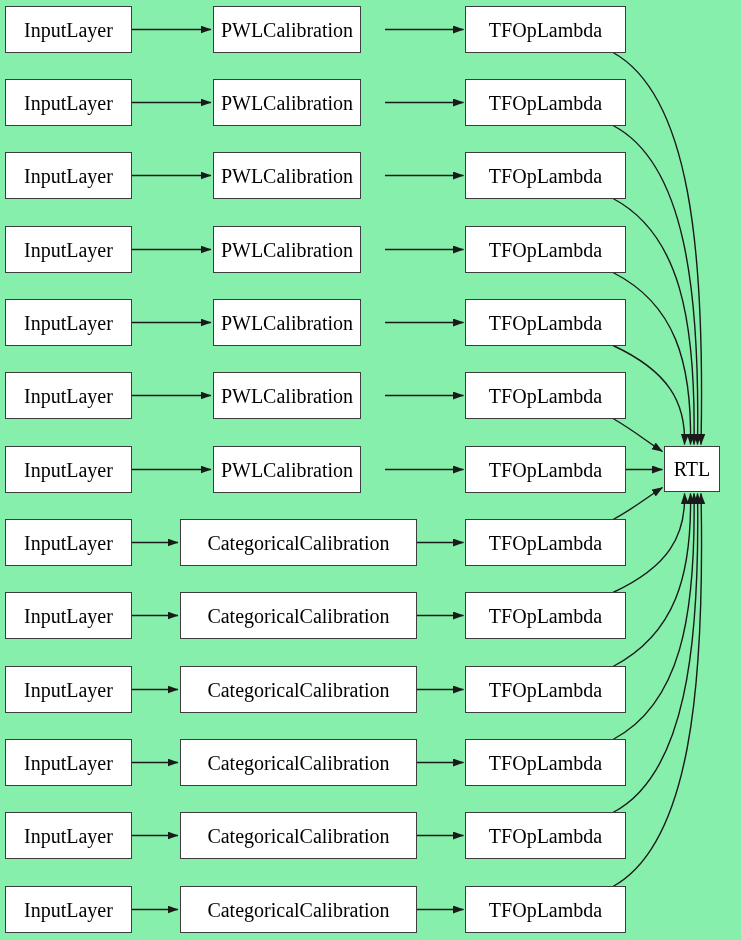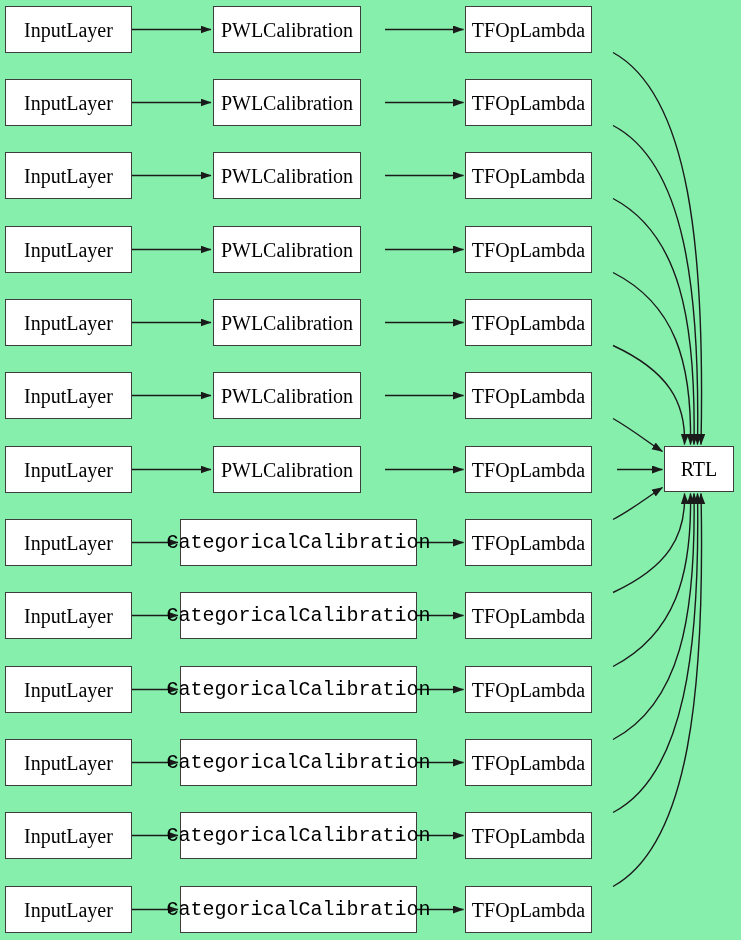--- a/index.html
+++ b/index.html
@@ -39,27 +39,27 @@
     color: #000000;
     font-size: 20px;
     display: flex;
     align-items: center;
     justify-content: center;
     white-space: nowrap;
     line-height: 1;
   }
   .n-input  { left: 5px;   width: 127px; }
   .n-pwl    { left: 213px; width: 148px; }
-  .n-cat    { left: 180px; width: 237px; font-family: Liberation Mono, monospace; }
-  .n-lambda { left: 465px; width: 127px; }
+  .n-cat    { left: 180px; width: 237px; }
+  .n-lambda { left: 465px; width: 161px; }
   #rtl-node {
     position: absolute;
     left: 664px;
     top: 446px;
-    width: 70px;
+    width: 56px;
     height: 46px;
     box-sizing: border-box;
     border: 1.5px solid #3d3d3d;
     background: #ffffff;
     color: #000000;
     font-size: 20px;
     display: flex;
     align-items: center;
     justify-content: center;
   }

